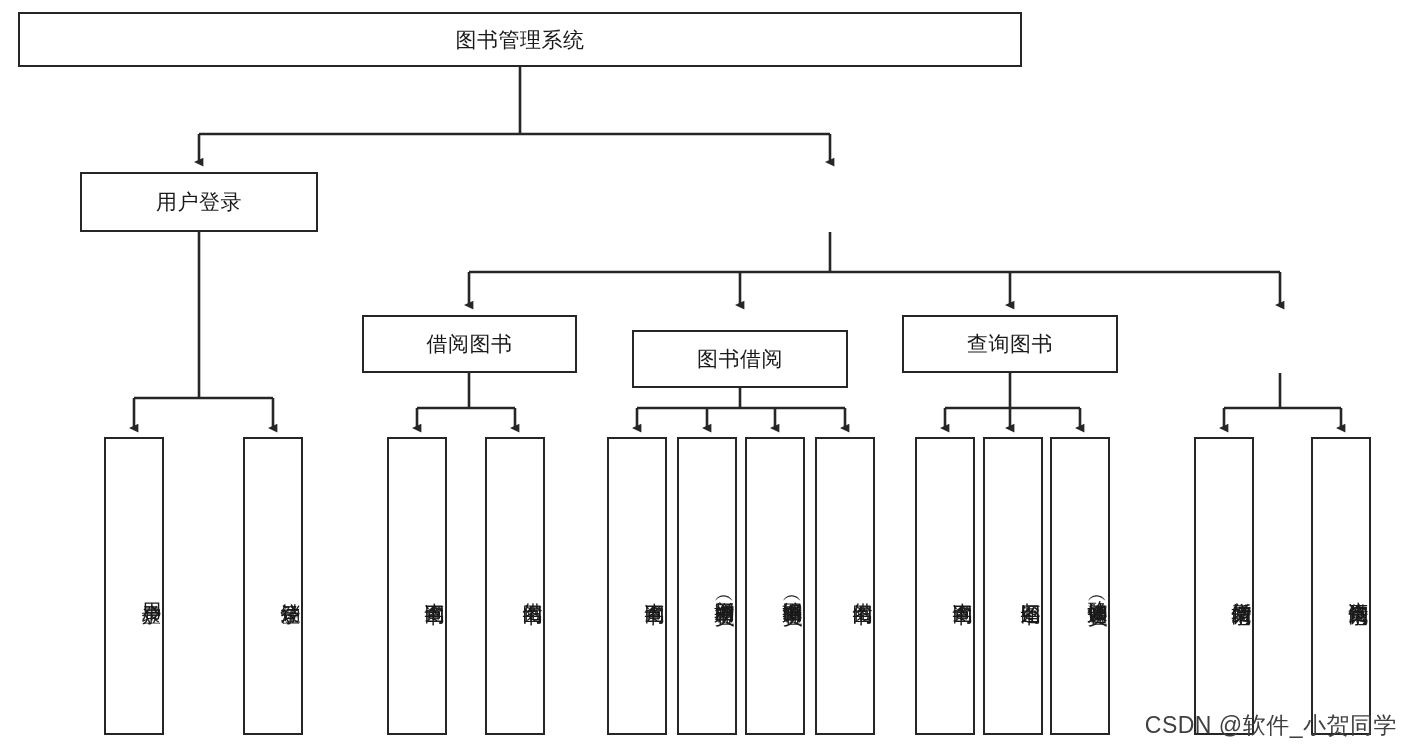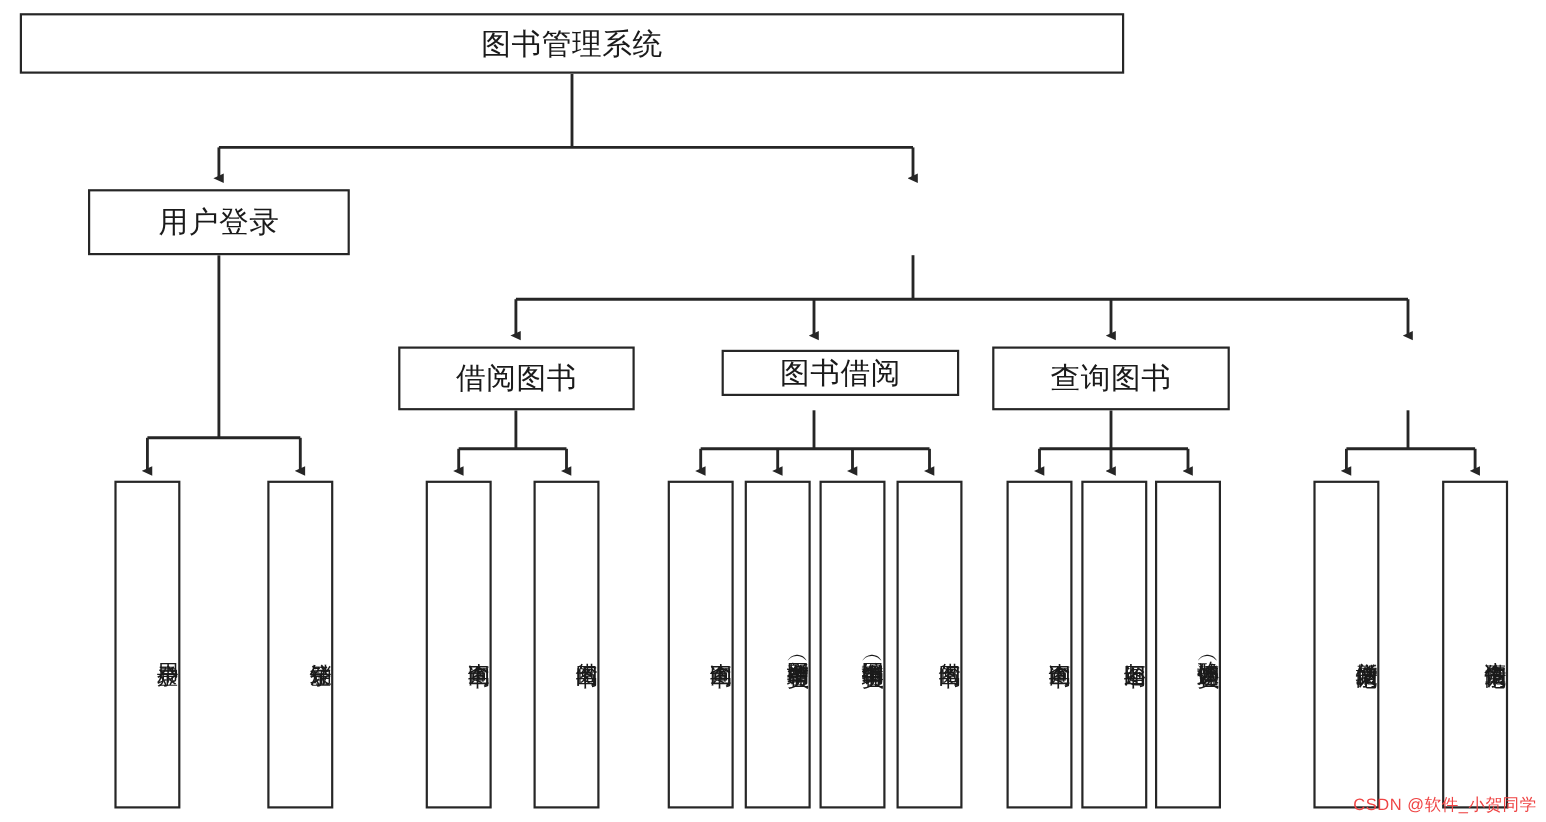--- a/index.html
+++ b/index.html
@@ -28,21 +28,21 @@
     position: absolute;
     box-sizing: border-box;
     border: 2.5px solid #262626;
     background: #ffffff;
     display: flex;
     align-items: center;
     justify-content: center;
     color: #1a1a1a;
   }
   .node.horiz {
-    font-size: 27px;
+    font-size: 21px;
     letter-spacing: 0.5px;
   }
   .node.vert {
     writing-mode: vertical-rl;
     text-orientation: upright;
     align-items: flex-start;
     justify-content: center;
     padding-top: 6px;
     font-size: 20px;
     line-height: 1.08;
@@ -50,22 +50,22 @@
   }
   .node.vert .vlabel {
     writing-mode: vertical-rl;
     text-orientation: upright;
     white-space: nowrap;
   }
   #watermark {
     position: absolute;
     right: 8px;
     bottom: 6px;
-    font-size: 15px;
-    color: #ef4444;
+    font-size: 23px;
+    color: #404040;
     letter-spacing: 0.5px;
     white-space: nowrap;
     pointer-events: none;
   }
 </style>
 </head>
 <body>
 
 <div id="canvas">
 
@@ -123,21 +123,21 @@
     <span>图书管理系统</span>
   </div>
 
   <div class="node horiz" style="left:80px; top:172px; width:238px; height:60px;">
     <span>用户登录</span>
   </div>
 
   <div class="node horiz" style="left:362px; top:315px; width:215px; height:58px;">
     <span>借阅图书</span>
   </div>
-  <div class="node horiz" style="left:632px; top:318px; width:216px; height:42px;margin-left:24px;">
+  <div class="node horiz" style="left:632px; top:330px; width:216px; height:58px;">
     <span>图书借阅</span>
   </div>
   <div class="node horiz" style="left:902px; top:315px; width:216px; height:58px;">
     <span>查询图书</span>
   </div>
 
   <div class="node vert" style="left:104px; top:437px; width:60px; height:298px;">
     <span class="vlabel">用户登录</span>
   </div>
   <div class="node vert" style="left:243px; top:437px; width:60px; height:298px;">

